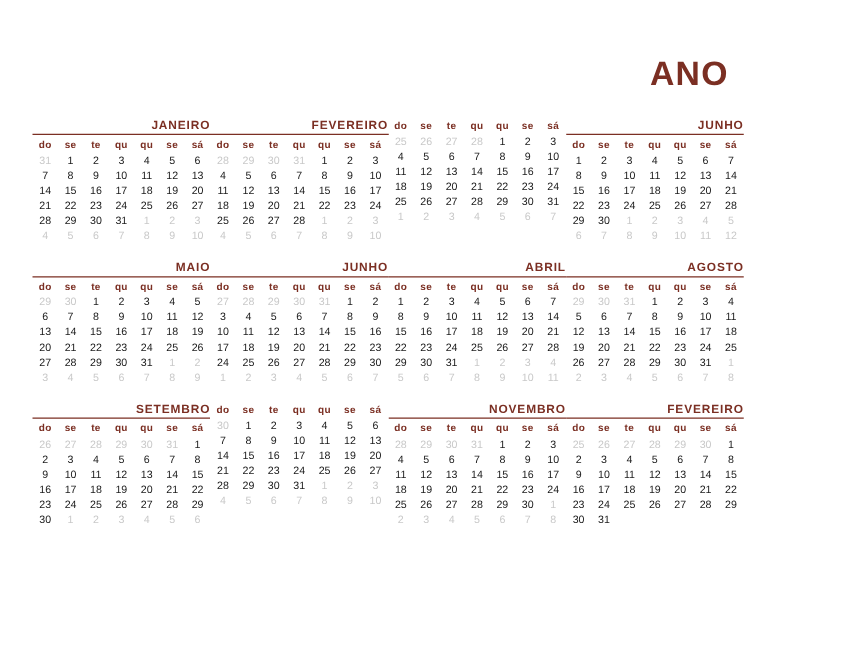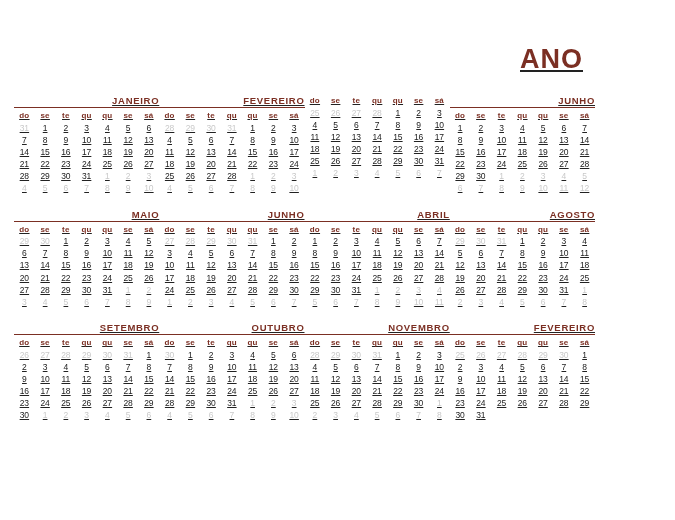--- a/index.html
+++ b/index.html
@@ -13,34 +13,34 @@
     font-family: "Liberation Sans", sans-serif;
     color: #222222;
     overflow: hidden;
   }
   .page {
     position: relative;
     width: 609px;
     height: 520px;
     box-sizing: border-box;
     padding: 0 14px;
-    text-decoration: underline;
   }
   .title {
     text-align: right;
     font-size: 27px;
     font-weight: bold;
     letter-spacing: 1px;
     color: #7b2f23;
     padding-top: 46px;
     padding-right: 12px;
     line-height: 1;
   }
   .quarters {
     margin-top: 22px;
+    margin-left: 12px;
   }
   .row {
     display: flex;
     justify-content: space-between;
     margin-bottom: 14px;
   }
   .month {
     width: 158px;
   }
   .month-name {
@@ -735,21 +735,20 @@
                 <td class="out">2</td>
                 <td class="out">3</td>
                 <td class="out">4</td>
                 <td class="out">5</td>
                 <td class="out">6</td>
               </tr>
             </tbody>
           </table>
         </div>
         <div class="month">
-          <div class="month-name">OUTUBRO</div>
           <table class="cal">
             <thead>
               <tr>
                 <th>do</th>
                 <th>se</th>
                 <th>te</th>
                 <th>qu</th>
                 <th>qu</th>
                 <th>se</th>
                 <th>sá</th>

